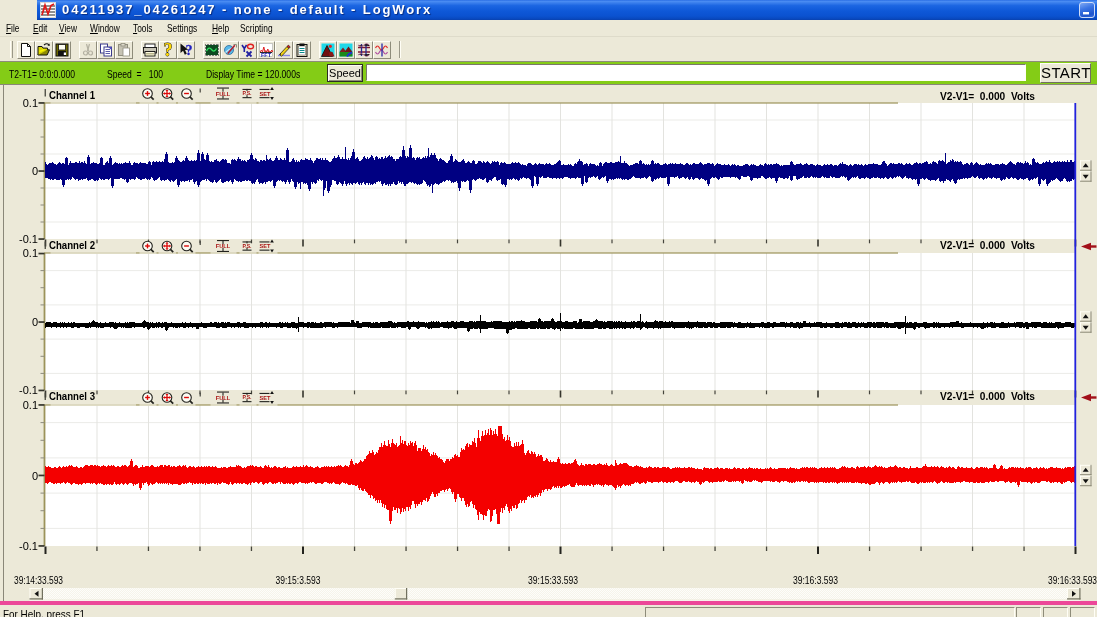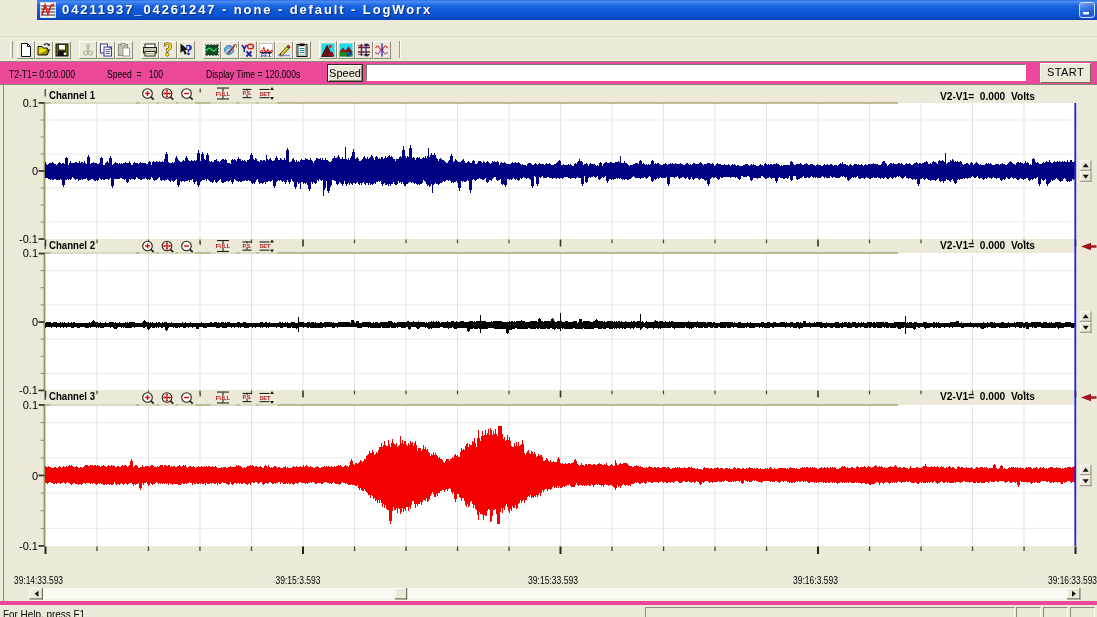--- a/index.html
+++ b/index.html
@@ -16,33 +16,33 @@
 #toolbar{position:absolute;left:0;top:36px;width:1097px;height:25px;background:#ece9d8;
   border-top:1px solid #dedbca}
 #grip{position:absolute;left:10px;top:4px;width:3px;height:17px;
   border-left:1px solid #fffef6;border-right:1px solid #9a9888;background:#ece9d8}
 .tb{position:absolute;top:4px;width:18px;height:18px;background:#ece9d8;
   border-top:1px solid #fffef6;border-left:1px solid #fffef6;
   border-right:1px solid #8e8c7a;border-bottom:1px solid #8e8c7a}
 .tb svg{display:block;margin:0 auto;margin-top:0px}
 #tbsep{position:absolute;left:399px;top:4px;width:2px;height:17px;
   border-left:1px solid #9a9888;border-right:1px solid #fffef6}
-#ctrl{position:absolute;left:0;top:61px;width:1097px;height:23px;background:#ec4899;
+#ctrl{position:absolute;left:0;top:61px;width:1097px;height:23px;background:#84cc16;
   border-top:1px solid #8e8c7a;font-size:11px}
 #ctrl .t{position:absolute;top:6px;white-space:nowrap;color:#000;transform:scaleX(0.78);transform-origin:0 0}
 #markbtn{position:absolute;left:327px;top:2px;width:36px;height:18px;background:#ece9d8;
   border:1px solid #2c2c24;box-shadow:inset 1px 1px 0 #fffef6,inset -1px -1px 0 #8e8c7a;
   font-size:11px;text-align:center;line-height:16px}
 #field{position:absolute;left:366px;top:2px;width:660px;height:17px;background:#fff;
   border-top:1px solid #7a786a;border-left:1px solid #7a786a;
   border-bottom:1px solid #fffef6;border-right:1px solid #fffef6}
 #startbtn{position:absolute;left:1040px;top:1px;width:51px;height:20px;background:#ece9d8;
   border-top:1px solid #fffef6;border-left:1px solid #fffef6;
   border-right:1.5px solid #71705e;border-bottom:1.5px solid #71705e;
-  font-size:11px;text-align:center;line-height:17px;letter-spacing:.4px}
+  font-size:15px;text-align:center;line-height:17px;letter-spacing:.4px}
 #client{position:absolute;left:0;top:84px}
 #status{position:absolute;left:0;top:601px;width:1097px;height:16px;background:#ece9d8;
   border-top:4px solid #ec4899;font-size:11px}
 #status .txt{position:absolute;left:3px;top:2.5px;transform:scaleX(0.9);transform-origin:0 0}
 .pane{position:absolute;top:2px;height:12px;
   border-top:1px solid #8e8c7a;border-left:1px solid #8e8c7a;
   border-bottom:1px solid #fffef6;border-right:1px solid #fffef6}
 </style></head><body>
 <div id="page">
   <div id="title">
@@ -58,20 +58,30 @@
           <rect x="3" y="9" width="6" height="2.4" fill="#fff"></rect>
         </svg></div>
     <div class="wbtn" id="bmax" style="left:1060px"><svg width="14" height="14" viewBox="0 0 14 14">
           <rect x="5" y="3" width="6" height="5.5" fill="none" stroke="#fff" stroke-width="1.2"></rect>
           <rect x="3" y="5.5" width="6" height="5.5" fill="none" stroke="#fff" stroke-width="1.2"></rect>
         </svg></div>
     <div class="wbtn" id="bclose" style="left:1078px"><svg width="14" height="14" viewBox="0 0 14 14">
           <path d="M4 4 L10 10 M10 4 L4 10" stroke="#fff" stroke-width="1.8"></path>
         </svg></div>
   </div>
+  <div id="menubar">
+      <span class="mi" style="left:5.5px"><u>F</u>ile</span>
+      <span class="mi" style="left:33px"><u>E</u>dit</span>
+      <span class="mi" style="left:59px"><u>V</u>iew</span>
+      <span class="mi" style="left:90px"><u>W</u>indow</span>
+      <span class="mi" style="left:132.5px"><u>T</u>ools</span>
+      <span class="mi" style="left:167px">Settings</span>
+      <span class="mi" style="left:212px"><u>H</u>elp</span>
+      <span class="mi" style="left:240px">Scripting</span>
+    </div>
   <div id="toolbar">
       <div id="grip"></div>
       <div class="tb" style="left:17px">
         <svg width="16" height="16" viewBox="0 0 16 16">
           <path d="M3.5 1.5h6l3 3v10h-9z" fill="#fff" stroke="#111" stroke-width="1"></path>
           <path d="M9.5 1.5v3h3" fill="none" stroke="#111" stroke-width="1"></path>
         </svg>
       </div>
       <div class="tb" style="left:35px">
         <svg width="16" height="16" viewBox="0 0 16 16">

